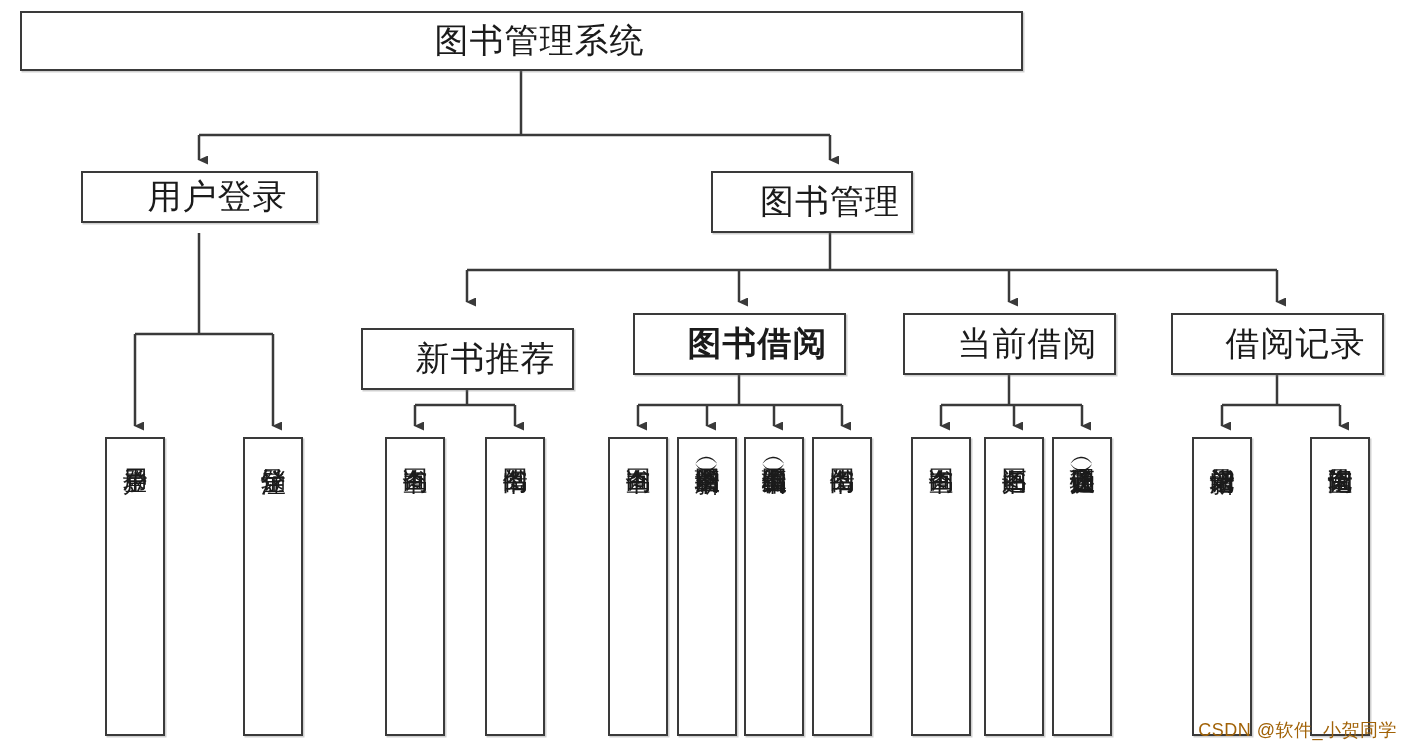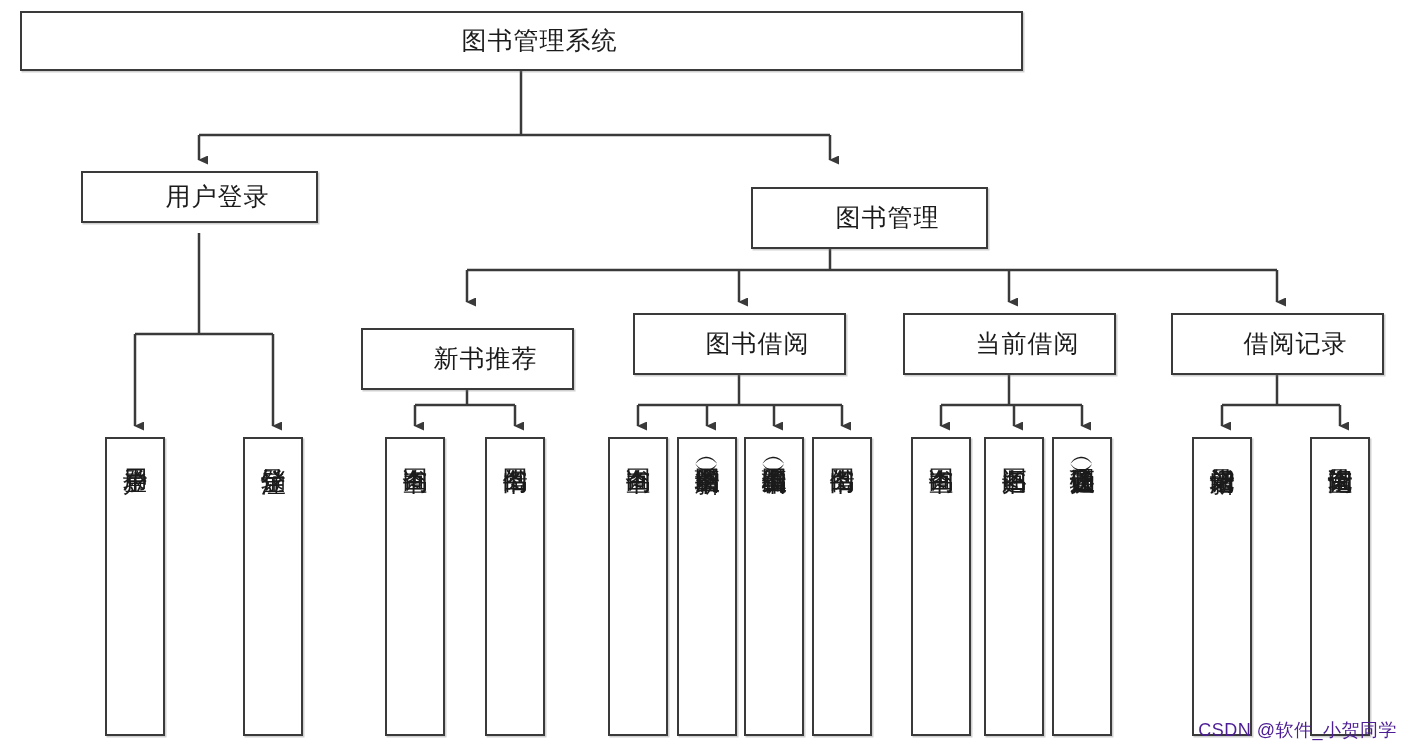--- a/index.html
+++ b/index.html
@@ -30,21 +30,21 @@
     box-sizing: border-box;
     border: 2.5px solid #3a3a3a;
     background: #ffffff;
     display: flex;
     align-items: center;
     justify-content: center;
     color: #1b1b1b;
     box-shadow: 1.5px 1.5px 0 rgba(120,120,120,0.35);
   }
   .node.h {
-    font-size: 25px;
+    font-size: 34px;
     letter-spacing: 1px;
     line-height: 1.1;
     padding-left: 36px;
   }
   .node.v {
     font-size: 25px;
     line-height: 1.02;
     letter-spacing: 0px;
     padding-top: 10px;
     align-items: flex-start;
@@ -59,21 +59,21 @@
   }
   .node .htext {
     display: block;
     white-space: nowrap;
   }
   #watermark {
     position: absolute;
     right: 8px;
     bottom: 5px;
     font-size: 18px;
-    color: #4c1d95;
+    color: #a16207;
     white-space: nowrap;
     letter-spacing: 0.5px;
   }
 </style>
 </head>
 <body>
 
 <div id="canvas">
 
   <svg id="wires" viewBox="0 0 1405 747">
@@ -126,28 +126,28 @@
     </g>
   </svg>
 
   <div class="node h" style="left:20px; top:11px; width:1003px; height:60px;">
     <span class="htext">图书管理系统</span>
   </div>
 
   <div class="node h" style="left:81px; top:171px; width:237px; height:52px;">
     <span class="htext">用户登录</span>
   </div>
-  <div class="node h" style="left:751px; top:171px; width:237px; height:62px;margin-top:16px;">
+  <div class="node h" style="left:711px; top:171px; width:202px; height:62px;">
     <span class="htext">图书管理</span>
   </div>
 
   <div class="node h" style="left:361px; top:328px; width:213px; height:62px;">
     <span class="htext">新书推荐</span>
   </div>
-  <div class="node h" style="left:633px; top:313px; width:213px; height:62px;">
+  <div class="node h" style="left:633px; top:313px; width:213px; height:62px;font-weight:bold;">
     <span class="htext">图书借阅</span>
   </div>
   <div class="node h" style="left:1171px; top:313px; width:213px; height:62px;">
     <span class="htext">借阅记录</span>
   </div>
   <div class="node h" style="left:903px; top:313px; width:213px; height:62px;">
     <span class="htext">当前借阅</span>
   </div>
 
   <div class="node v" style="left:105px; top:437px; width:60px; height:299px;">

